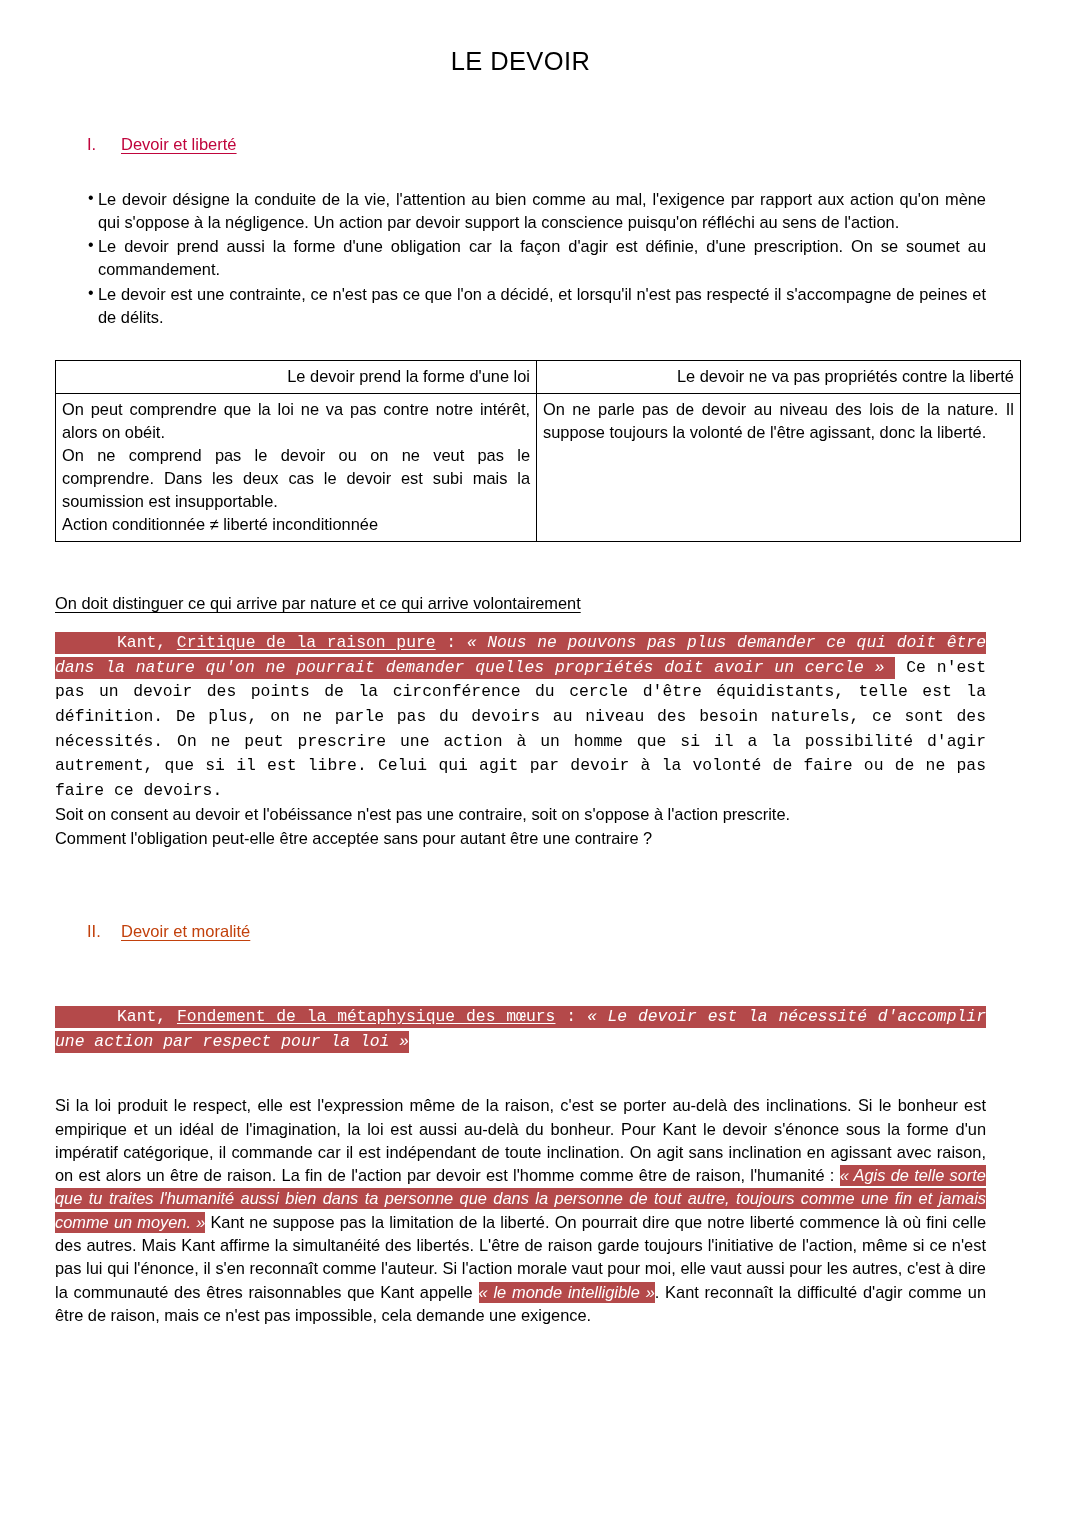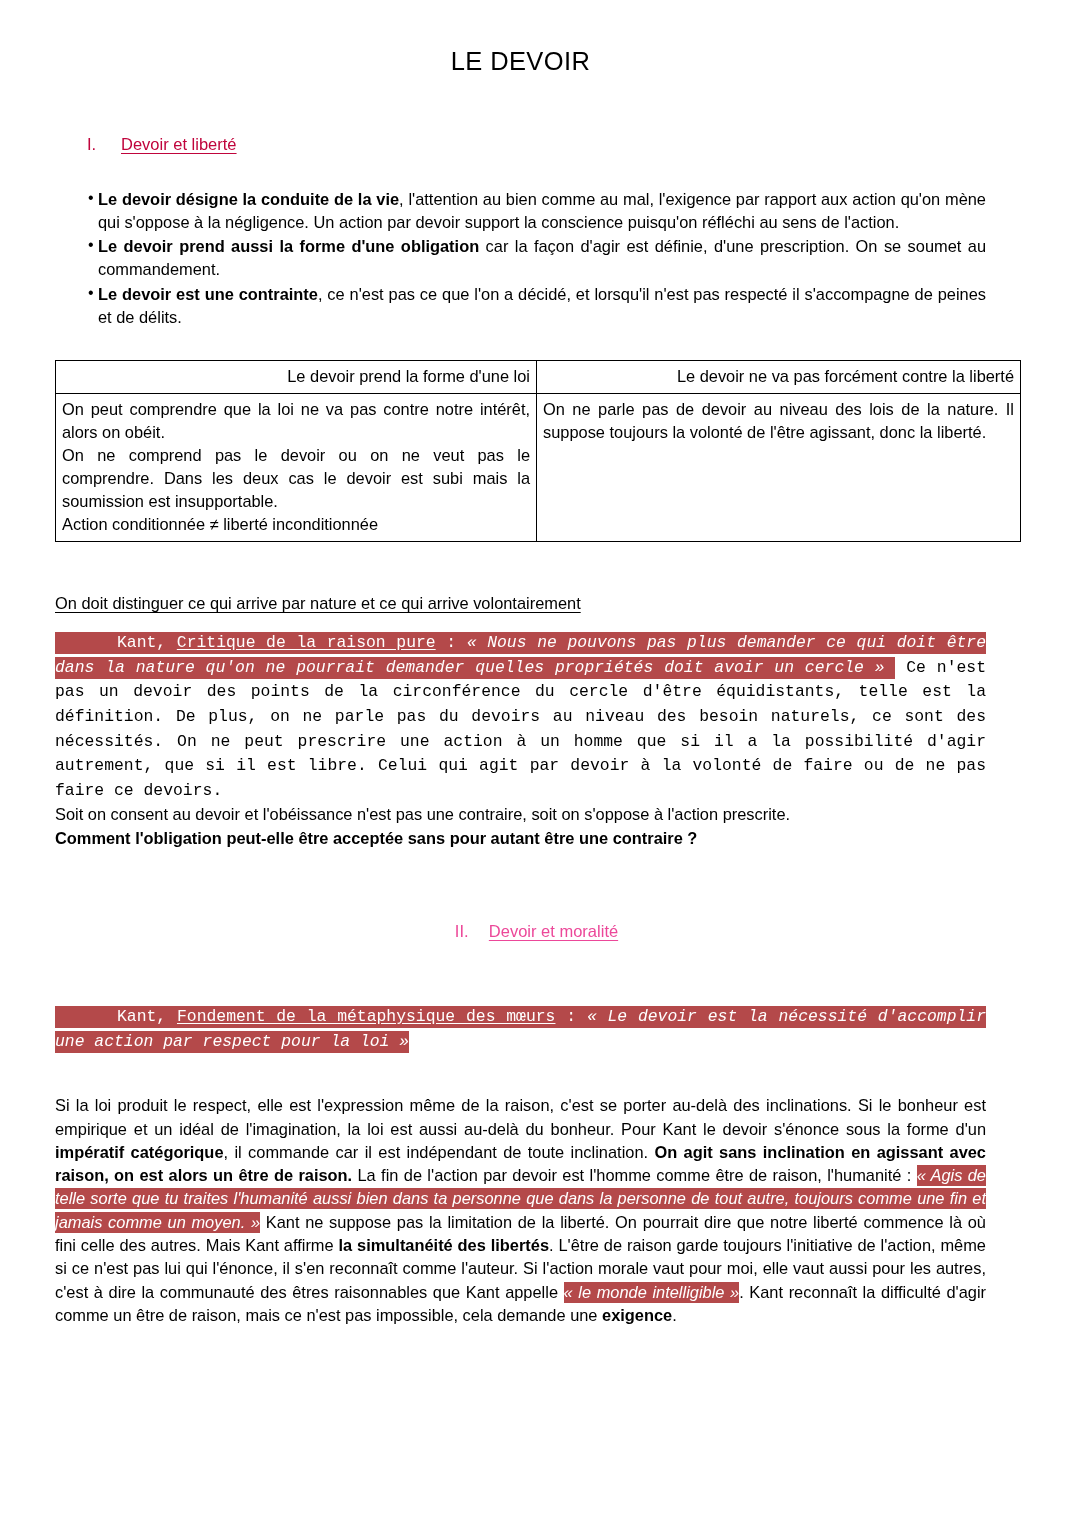--- a/index.html
+++ b/index.html
@@ -66,21 +66,21 @@
     line-height: 1.42;
     text-align: justify;
   }
   ul.bullets li::before {
     content: "\2022";
     position: absolute;
     left: 33px;
     top: -1px;
     font-size: 16px;
   }
-  .b { font-weight: bold; }
+  .b { font-weight: normal; }
 
   
   table.two-col {
     width: 100%;
     border-collapse: collapse;
     table-layout: fixed;
     font-size: 16.4px;
     margin: 0;
   }
   table.two-col td {
@@ -178,21 +178,21 @@
   <div class="sp30"></div>
 
   <table class="two-col">
     <colgroup>
         <col class="c1">
         <col class="c2">
       </colgroup>
     <tbody>
       <tr>
         <td class="hdr">Le devoir prend la forme d'une loi</td>
-        <td class="hdr">Le devoir ne va pas forcément contre la liberté</td>
+        <td class="hdr">Le devoir ne va pas propriétés contre la liberté</td>
       </tr>
       <tr>
         <td>
           <span class="tline j">On peut comprendre que la loi ne va pas contre notre intérêt, alors on obéit.</span>
           <span class="tline j">On ne comprend pas le devoir ou on ne veut pas le comprendre. Dans les deux cas le devoir est subi mais la soumission est insupportable.</span>
           <span class="tline">Action conditionnée ≠ liberté inconditionnée</span>
         </td>
         <td>
           <span class="tline j">On ne parle pas de devoir au niveau des lois de la nature. Il suppose toujours la volonté de l'être agissant, donc la liberté.</span>
         </td>
@@ -208,21 +208,21 @@
 
   <p class="quote"><span class="hl" style="background-color: rgb(180, 73, 74); color: rgb(255, 255, 255);"><span class="ind"></span><span>Kant,</span> <span class="u">Critique de la raison pure</span><span> : </span><span class="it">« Nous ne pouvons pas plus demander ce qui doit être dans la nature qu'on ne pourrait demander quelles propriétés doit avoir un cercle »</span>&nbsp;</span><span> Ce n'est pas un devoir des points de la circonférence du cercle d'être équidistants, telle est la définition. De plus, on ne parle pas du devoirs au niveau des besoin naturels, ce sont des nécessités. On ne peut prescrire une action à un homme que si il a la possibilité d'agir autrement, que si il est libre. Celui qui agit par devoir à la volonté de faire ou de ne pas faire ce devoirs.</span></p>
 
   <p class="body">Soit on consent au devoir et l'obéissance n'est pas une contraire, soit on s'oppose à l'action prescrite.</p>
 
   <p class="body nojust"><span class="b">Comment l'obligation peut-elle être acceptée sans pour autant être une contraire ?</span></p>
 
   <div class="sp58"></div>
   <div class="sp14"></div>
 
-  <div class="section-heading" style="color: #ec4899; justify-content: center;">
+  <div class="section-heading" style="color: #c2410c;">
     <span class="num roman2">II.</span>
     <span class="label">Devoir et moralité</span>
   </div>
 
   <div class="sp58"></div>
   <div class="sp6"></div>
 
   <p class="quote"><span class="hl" style="background-color: rgb(180, 73, 74); color: rgb(255, 255, 255);"><span class="ind"></span><span>Kant,</span> <span class="u">Fondement de la métaphysique des mœurs</span><span> : </span><span class="it">« Le devoir est la nécessité d'accomplir une action par respect pour la loi »</span></span></p>
 
   <div class="sp40"></div>

